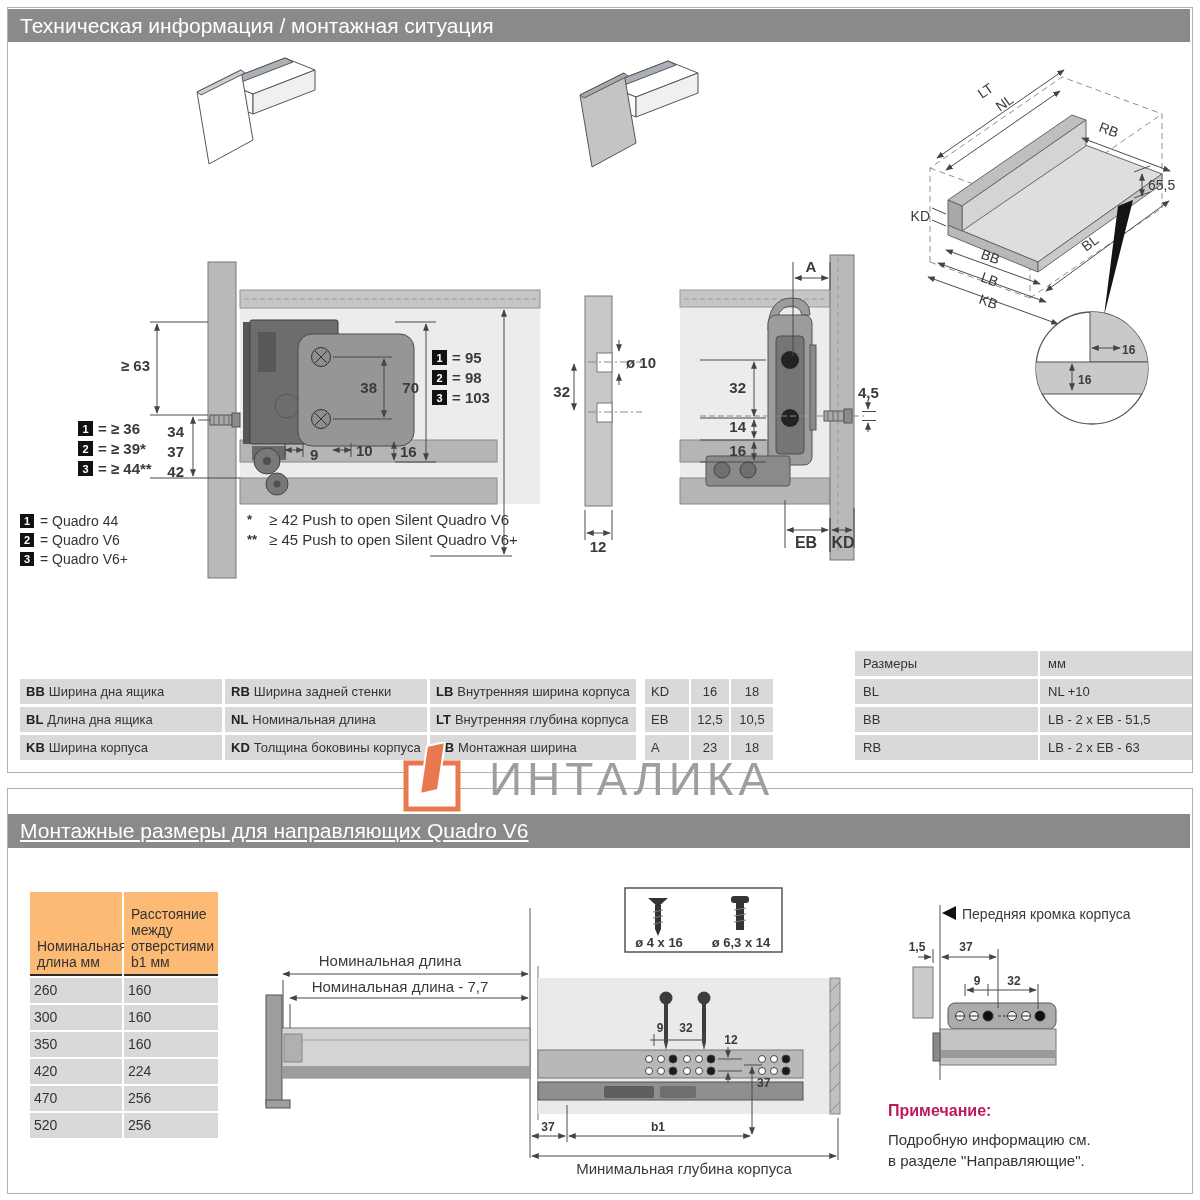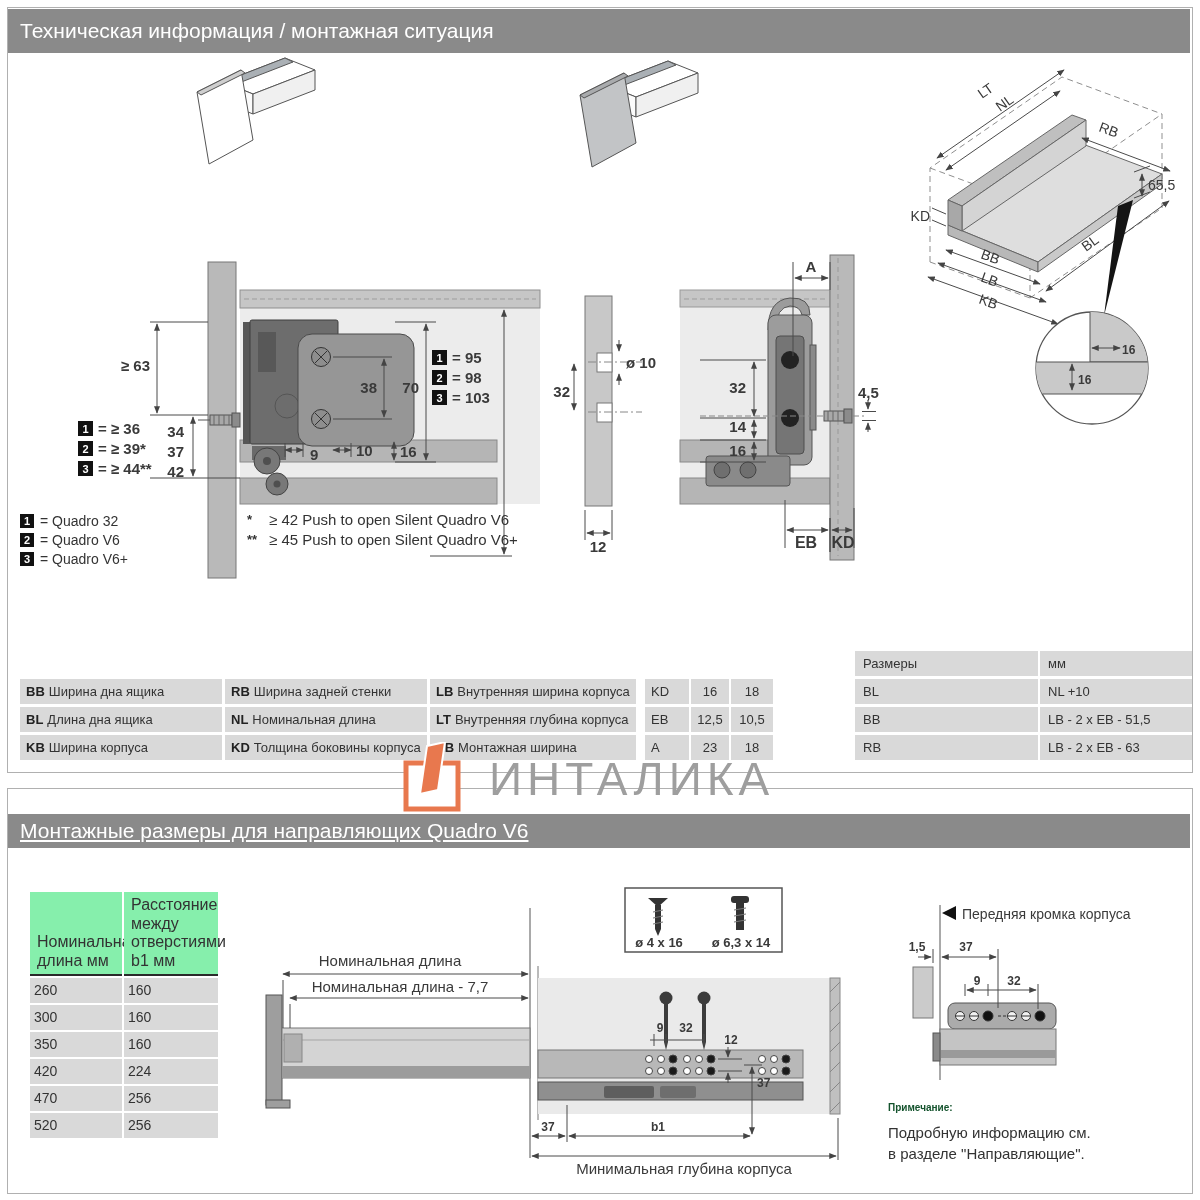--- a/index.html
+++ b/index.html
@@ -19,45 +19,45 @@
   .grid{position:absolute;display:grid;}
   .cell{background:#d9d9d9;font-size:13px;line-height:25px;white-space:nowrap;overflow:hidden;padding-left:6px;color:#333;}
   .cell b{margin-right:4px;color:#222;}
   .cnum{padding-left:0;text-align:center;}
   #abbr-table{left:20px;top:679px;grid-template-columns:202px 202px 206px;grid-auto-rows:25px;gap:3px;}
   #values-table{left:645px;top:679px;grid-template-columns:44px 38px 42px;grid-auto-rows:25px;gap:3px 2px;}
   #dims-table{left:855px;top:651px;grid-template-columns:183px 152px;grid-auto-rows:25px;gap:3px 2px;}
   #dims-table .cell{padding-left:8px;}
   
   #nominal-table{left:30px;top:892px;grid-template-columns:92px 94px;gap:2px;grid-template-rows:84px 25px 25px 25px 25px 25px 25px;}
-  #nominal-table .hd{background:#86efac;font-size:16px;line-height:1.15;padding:5px 4px 4px 7px;display:flex;align-items:flex-end;border-bottom:2px solid #2a2a2a;}
+  #nominal-table .hd{background:#fdba74;font-size:14px;line-height:1.15;padding:5px 4px 4px 7px;display:flex;align-items:flex-end;border-bottom:2px solid #2a2a2a;}
   #nominal-table .cell{line-height:25px;padding-left:4px;font-size:14px;}
   
   #legend{position:absolute;left:20px;top:511px;}
   .leg-row{display:flex;align-items:center;height:19px;}
   .sq{width:14px;height:14px;background:#111;color:#fff;font:bold 11px "Liberation Sans",sans-serif;text-align:center;line-height:14px;margin-right:6px;flex:none;}
   .leg-row span.t{font-size:14px;color:#333;}
   #footnotes{position:absolute;left:247px;top:509px;}
   .fn-row{display:flex;height:20px;align-items:center;font-size:15px;color:#333;}
   .fn-row .sym{width:22px;font-weight:bold;font-size:13px;}
   
   #logo{position:absolute;left:393px;top:742px;display:flex;align-items:center;}
   #logo .logo-text{font-size:46px;color:#9e9e9e;letter-spacing:5px;margin-left:22px;line-height:72px;}
   
   #note{position:absolute;left:888px;top:1102px;width:260px;}
-  #note .nt{font-weight:bold;font-size:10px;color:#14532d;margin:0 0 9px 0;}
+  #note .nt{font-weight:bold;font-size:16px;color:#be185d;margin:0 0 9px 0;}
   #note .nl{font-size:15px;color:#333;line-height:1.4;margin:0;}
 </style>
 </head>
 <body>
 
 <div class="panel" id="panel1" style="left:7px;top:7px;width:1184px;height:764px;"></div>
 <div class="panel" id="panel2" style="left:7px;top:788px;width:1184px;height:404px;"></div>
 
-<div class="bar" style="left:8px;top:9px;width:1182px;height:44px;">
+<div class="bar" style="left:8px;top:9px;width:1182px;height:33px;">
   <span>Техническая информация / монтажная ситуация</span>
 </div>
 <div class="bar" style="left:8px;top:814px;width:1182px;height:34px;text-decoration:underline;">
   <span>Монтажные размеры для направляющих Quadro V6</span>
 </div>
 
 <svg id="svg-overlay" viewBox="0 0 1200 1200">
   <defs>
     <marker id="arr" viewBox="0 0 10 10" refX="9" refY="5" markerWidth="7.5" markerHeight="7.5" orient="auto-start-reverse">
       <path d="M0,1 L10,5 L0,9 Z" fill="#444"></path>
@@ -484,21 +484,21 @@
   <div class="cell">NL +10</div>
   <div class="cell">BB</div>
   <div class="cell">LB - 2 x EB - 51,5</div>
   <div class="cell">RB</div>
   <div class="cell">LB - 2 x EB - 63</div>
 </div>
 
 <div id="legend">
   <div class="leg-row">
       <span class="sq">1</span>
-      <span class="t">= Quadro 32</span>
+      <span class="t">= Quadro 44</span>
     </div>
   <div class="leg-row">
       <span class="sq">2</span>
       <span class="t">= Quadro V6</span>
     </div>
   <div class="leg-row">
       <span class="sq">3</span>
       <span class="t">= Quadro V6+</span>
     </div>
 </div>

